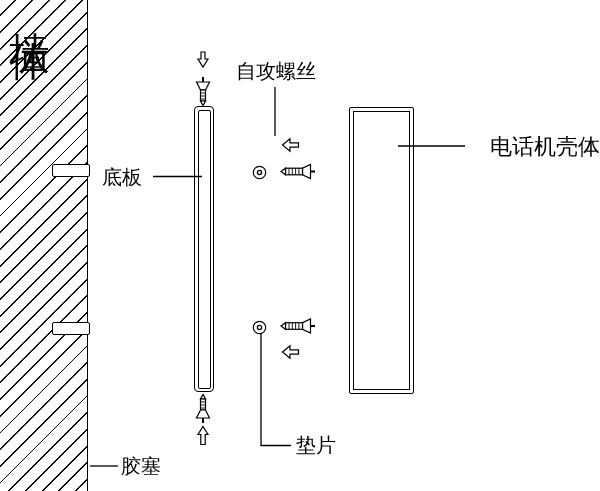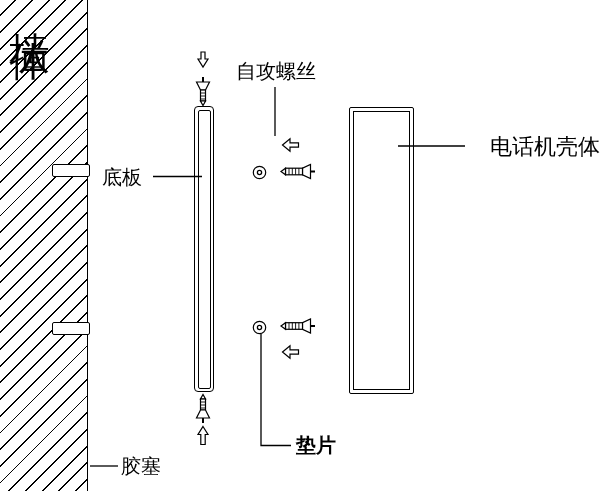--- a/index.html
+++ b/index.html
@@ -28,21 +28,21 @@
   .plate-inner{position:absolute;inset:2.5px;border:1px solid #000;border-radius:2px;}
   .housing{
     position:absolute;left:349px;top:107px;width:65px;height:287px;background:#fff;
     border:1.6px solid #000;border-radius:2px;box-sizing:border-box;
   }
   .housing-inner{position:absolute;inset:3px;border:1px solid #000;}
   .lbl{position:absolute;font-size:20px;line-height:1.2;white-space:nowrap;text-align:center;}
   .lbl-screw{left:236px;top:59px;}
   .lbl-plate{left:102px;top:165px;}
   .lbl-housing{left:490px;top:134px;font-size:22px;}
-  .lbl-washer{left:296px;top:433px;font-weight:bold;}
+  .lbl-washer{left:296px;top:433px;}
   .lbl-plug{left:121px;top:454px;}
   svg.overlay{position:absolute;left:0;top:0;pointer-events:none;}
   .ln{stroke:#000;stroke-width:1.3;fill:none;}
   .thin{stroke-width:0.9;}
   .shape{stroke:#000;stroke-width:1.2;fill:#fff;}
 </style>
 </head>
 <body>
 
 <div class="stage">

